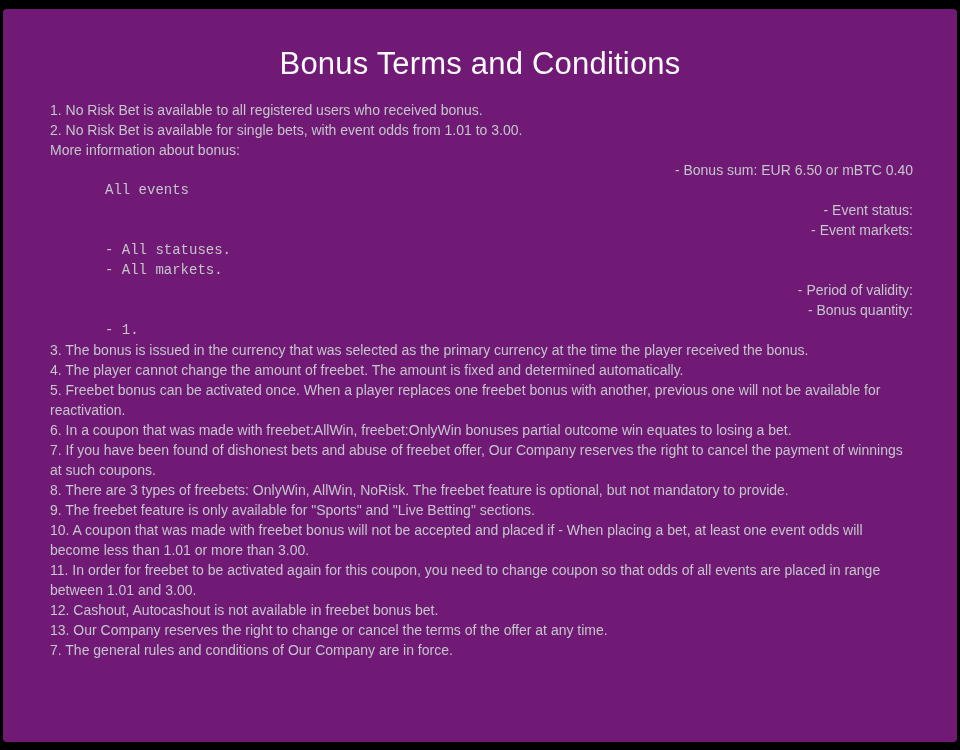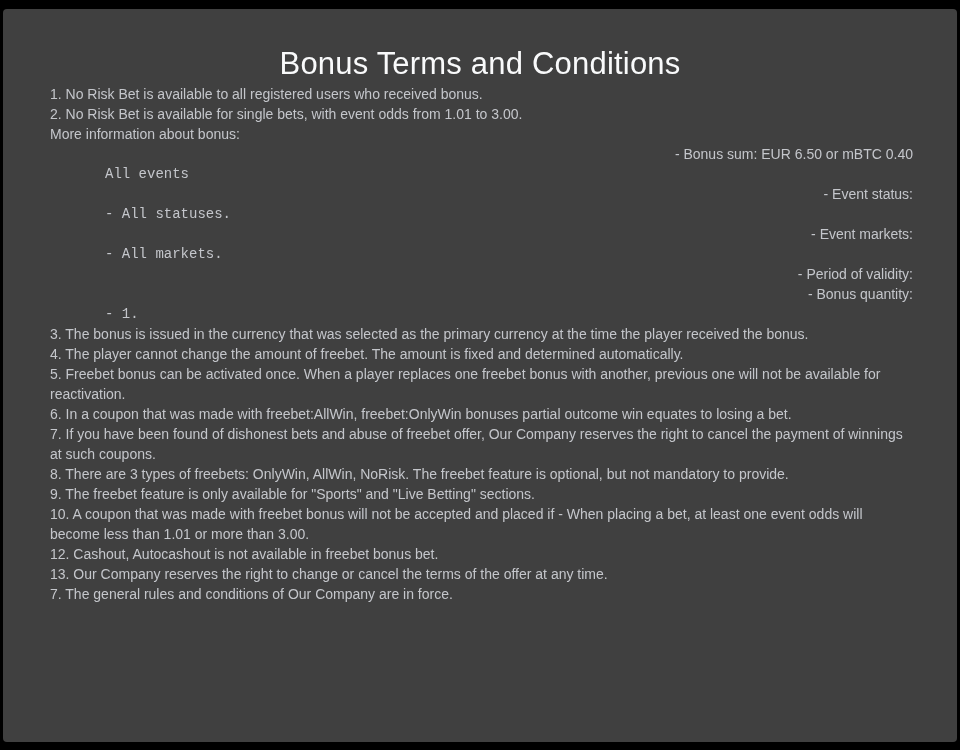--- a/index.html
+++ b/index.html
@@ -13,36 +13,36 @@
     position: relative;
     font-family: "Liberation Sans", sans-serif;
     overflow: hidden;
   }
   .panel {
     position: absolute;
     top: 9px;
     left: 3px;
     right: 3px;
     bottom: 8px;
-    background: #404040;
+    background: #701a75;
     border-radius: 4px;
     box-sizing: border-box;
   }
   .page-title {
     margin: 0;
     padding-top: 36px;
     text-align: center;
     font-size: 31px;
     line-height: 38px;
     font-weight: 400;
     color: #f9fafb;
     letter-spacing: 0.2px;
   }
   .terms-list {
-    margin-top: 1px;
+    margin-top: 17px;
     padding-left: 47px;
     padding-right: 44px;
     color: #c4c6cb;
     font-size: 14px;
     line-height: 20px;
     font-weight: 400;
   }
   .terms-line {
     min-height: 20px;
   }
@@ -56,31 +56,32 @@
 <div class="panel">
   <h1 class="page-title">Bonus Terms and Conditions</h1>
 
   <div class="terms-list">
     <div class="terms-line indent-0">1. No Risk Bet is available to all registered users who received bonus.</div>
     <div class="terms-line indent-0">2. No Risk Bet is available for single bets, with event odds from 1.01 to 3.00.</div>
     <div class="terms-line indent-0">More information about bonus:</div>
     <div class="terms-line indent-1">- Bonus sum: EUR 6.50 or mBTC 0.40</div>
     <div class="terms-line indent-2">All events</div>
     <div class="terms-line indent-1">- Event status:</div>
+    <div class="terms-line indent-1">- Event markets:</div>
     <div class="terms-line indent-2">- All statuses.</div>
-    <div class="terms-line indent-1">- Event markets:</div>
     <div class="terms-line indent-2">- All markets.</div>
     <div class="terms-line indent-1">- Period of validity:</div>
     <div class="terms-line indent-1">- Bonus quantity:</div>
     <div class="terms-line indent-2">- 1.</div>
     <div class="terms-line indent-0">3. The bonus is issued in the currency that was selected as the primary currency at the time the player received the bonus.</div>
     <div class="terms-line indent-0">4. The player cannot change the amount of freebet. The amount is fixed and determined automatically.</div>
     <div class="terms-line indent-0">5. Freebet bonus can be activated once. When a player replaces one freebet bonus with another, previous one will not be available for reactivation.</div>
     <div class="terms-line indent-0">6. In a coupon that was made with freebet:AllWin, freebet:OnlyWin bonuses partial outcome win equates to losing a bet.</div>
     <div class="terms-line indent-0">7. If you have been found of dishonest bets and abuse of freebet offer, Our Company reserves the right to cancel the payment of winnings at such coupons.</div>
     <div class="terms-line indent-0">8. There are 3 types of freebets: OnlyWin, AllWin, NoRisk. The freebet feature is optional, but not mandatory to provide.</div>
     <div class="terms-line indent-0">9. The freebet feature is only available for "Sports" and "Live Betting" sections.</div>
     <div class="terms-line indent-0">10. A coupon that was made with freebet bonus will not be accepted and placed if - When placing a bet, at least one event odds will become less than 1.01 or more than 3.00.</div>
+    <div class="terms-line indent-0">11. In order for freebet to be activated again for this coupon, you need to change coupon so that odds of all events are placed in range between 1.01 and 3.00.</div>
     <div class="terms-line indent-0">12. Cashout, Autocashout is not available in freebet bonus bet.</div>
     <div class="terms-line indent-0">13. Our Company reserves the right to change or cancel the terms of the offer at any time.</div>
     <div class="terms-line indent-0">7. The general rules and conditions of Our Company are in force.</div>
   </div>
 </div>
 
 </body></html>

